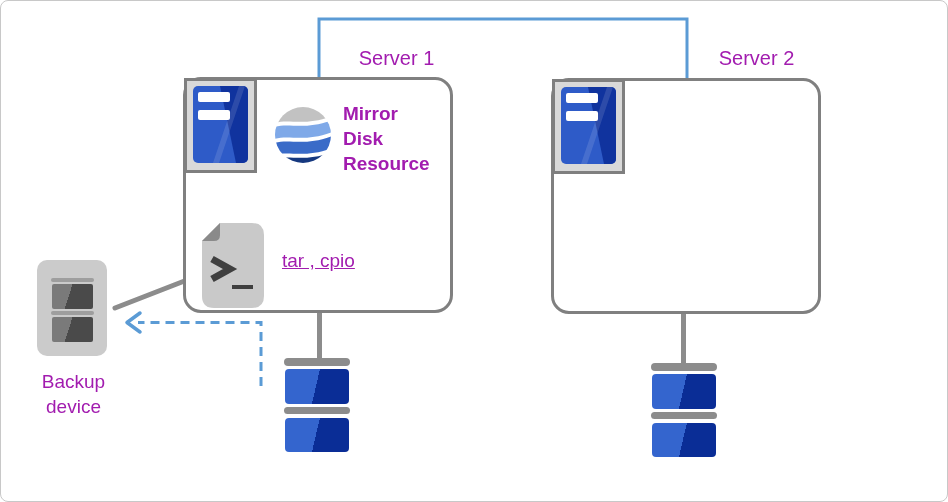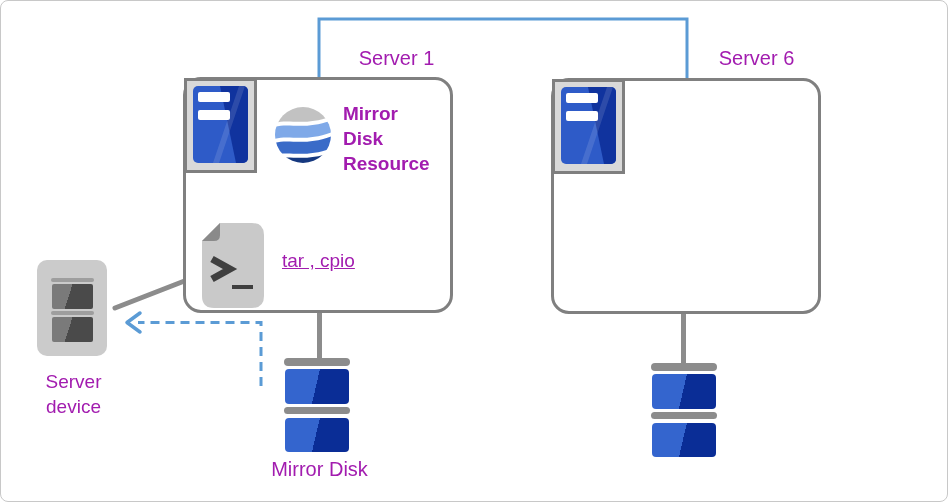--- a/index.html
+++ b/index.html
@@ -74,21 +74,21 @@
     <path d="M682.5,311 L682.5,363" fill="none" stroke="#8C8C8C" stroke-width="5"></path>
     <path d="M114,307 L186,279" fill="none" stroke="#8C8C8C" stroke-width="5" stroke-linecap="round"></path>
     <path d="M260,385 L260,321.5 L137,321.5" fill="none" stroke="#5B9BD5" stroke-width="3" stroke-dasharray="9 6"></path>
     <path d="M139,312 L126,321.5 L139,331" fill="none" stroke="#5B9BD5" stroke-width="3.5" stroke-linecap="round" stroke-linejoin="round"></path>
   </svg>
 
   <div class="server-box box-s1"></div>
   <div class="server-box box-s2"></div>
 
   <div class="label server-title title-s1">Server 1</div>
-  <div class="label server-title title-s2">Server 6</div>
+  <div class="label server-title title-s2">Server 2</div>
 
   <div class="icon-frame frame-s1">
     <svg width="67" height="89" viewBox="0 0 67 89">
       <defs>
           <clipPath id="towerclip1">
             <rect x="6" y="5" width="55" height="77" rx="5"></rect>
           </clipPath>
         </defs>
       <g clip-path="url(#towerclip1)">
         <rect x="6" y="5" width="55" height="77" fill="#2E5BC8"></rect>
@@ -156,25 +156,24 @@
     <div class="disk-platter bottom"></div>
   </div>
 
   <div class="disk disk-2">
     <div class="disk-bar"></div>
     <div class="disk-platter"></div>
     <div class="disk-bar mid"></div>
     <div class="disk-platter bottom"></div>
   </div>
 
-  <div class="label mirror-disk-label">Mirror Disk</div>
 
   <div class="backup-device">
     <div class="tape-bar"></div>
     <div class="tape-platter"></div>
     <div class="tape-bar mid"></div>
     <div class="tape-platter"></div>
   </div>
 
-  <div class="label backup-label">Server
+  <div class="label backup-label">Backup
 device</div>
 
 </div>
 
 </body></html>

